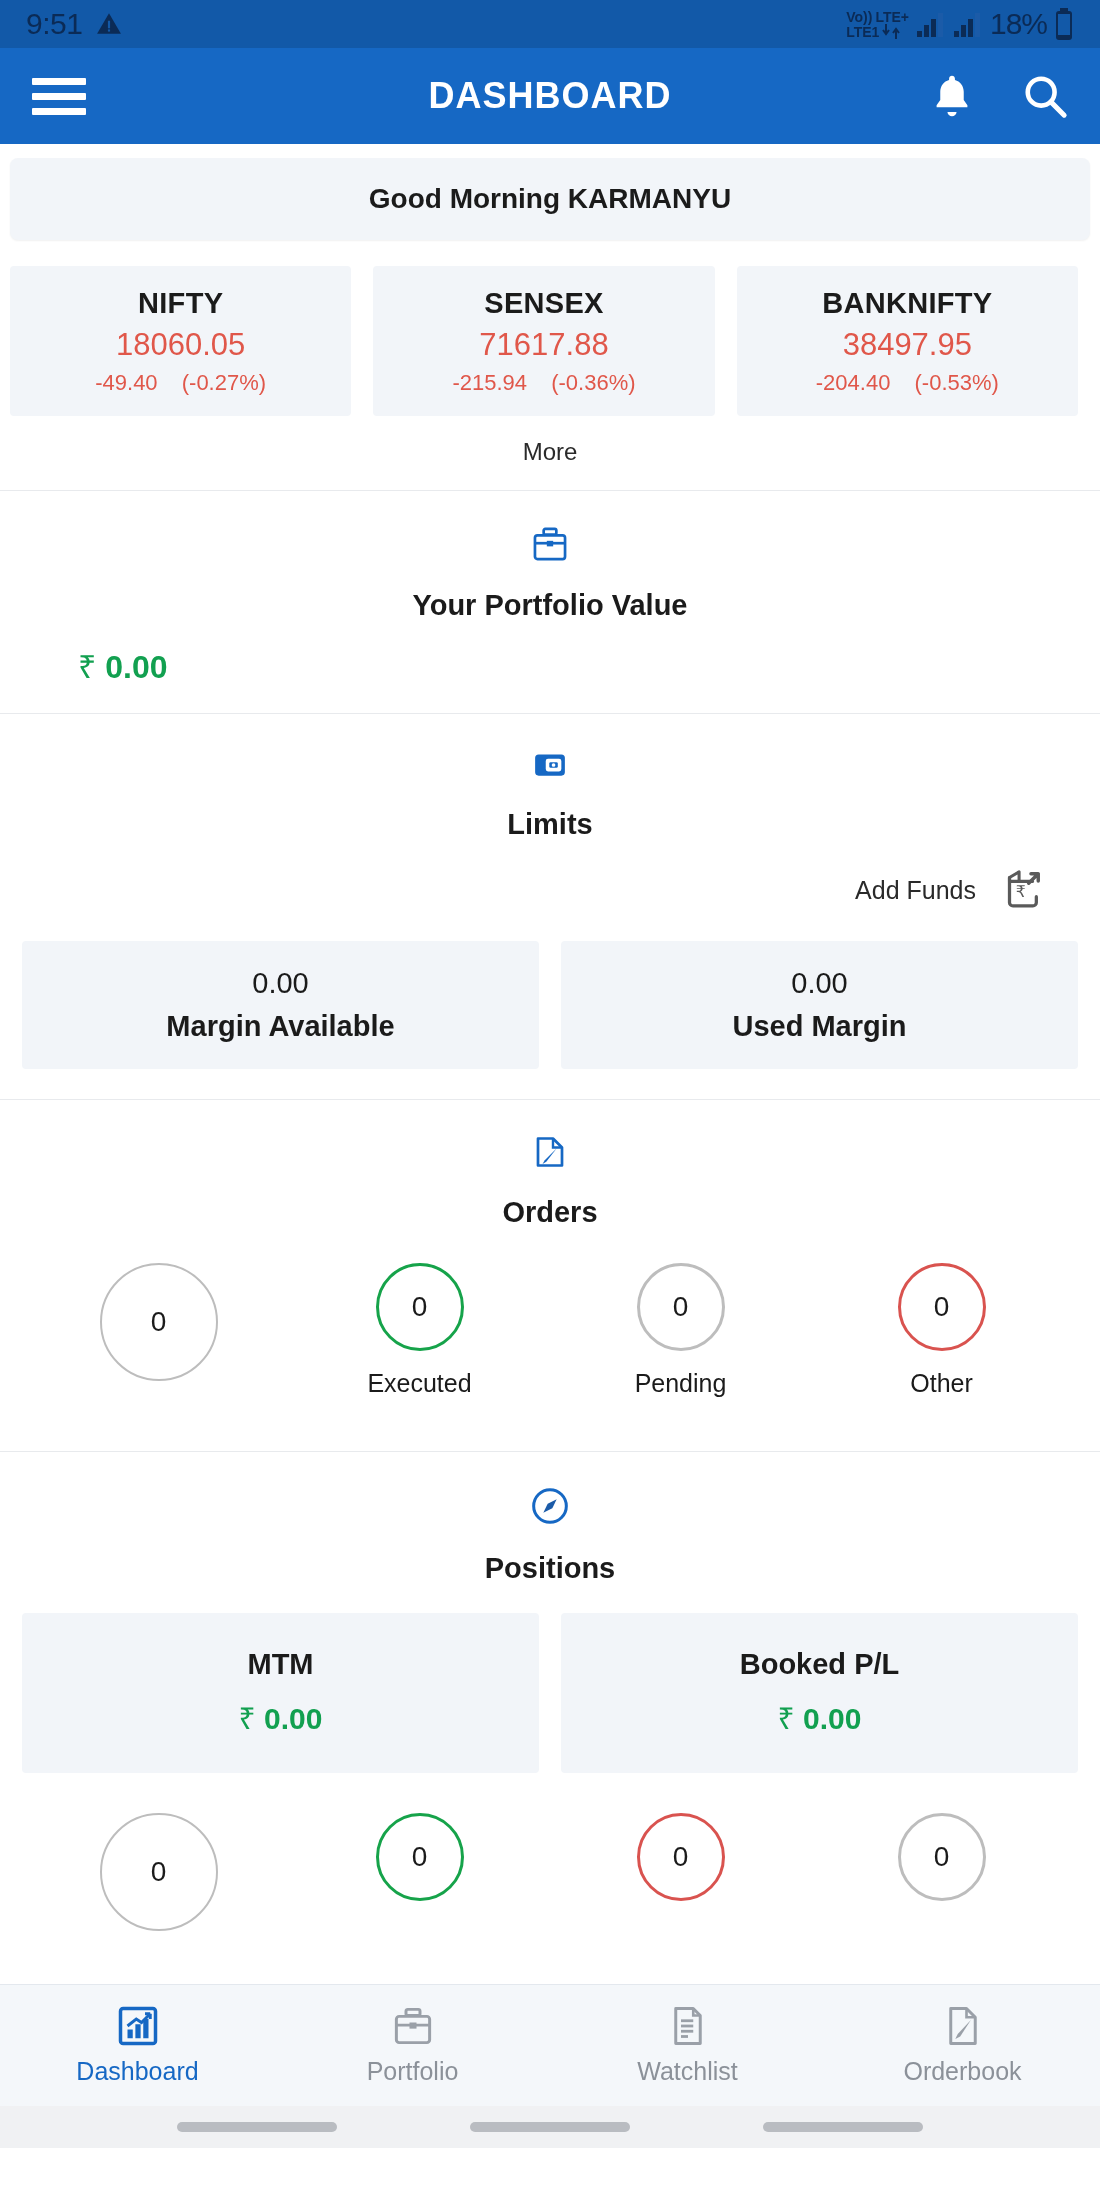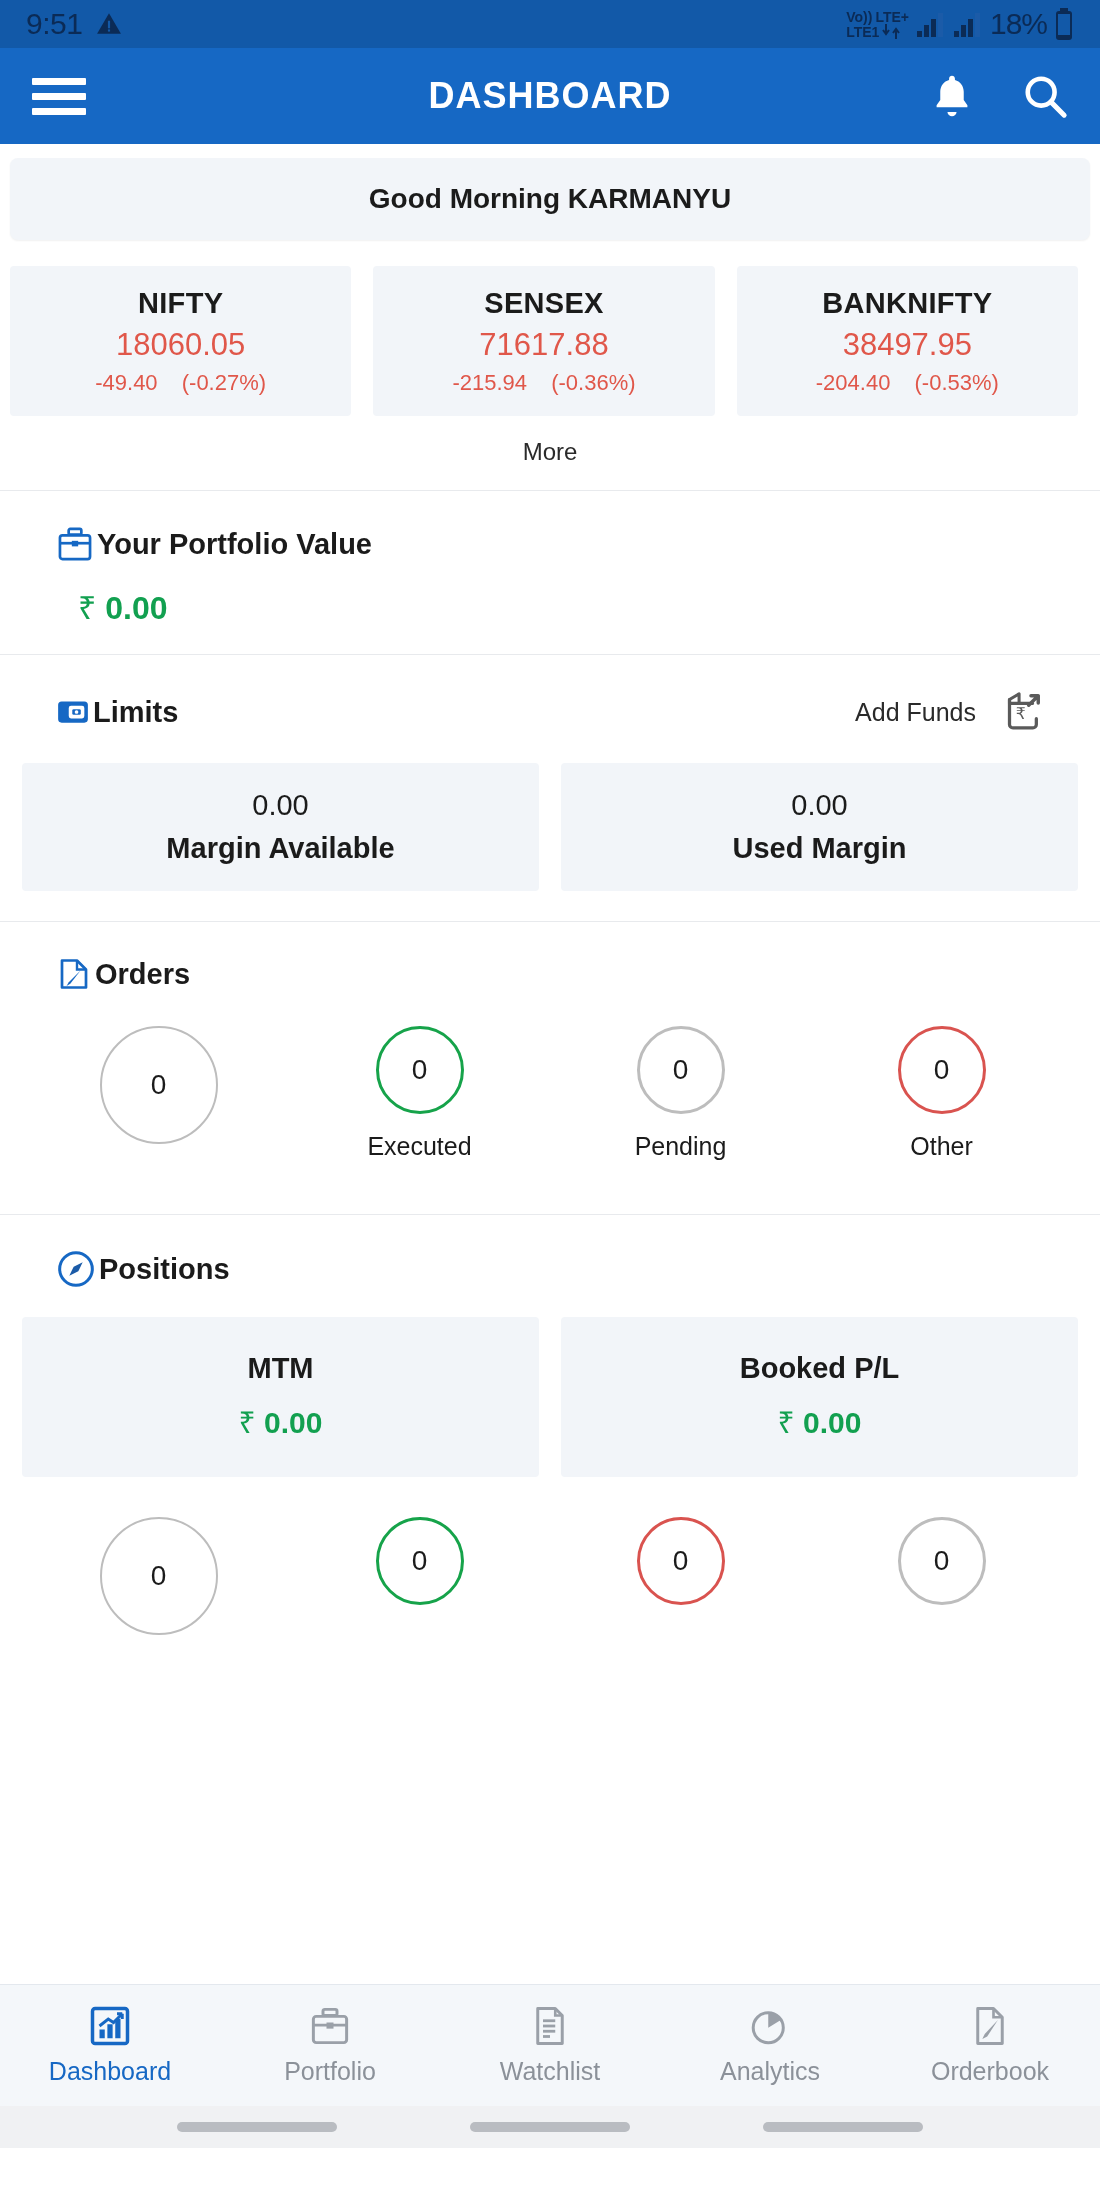--- a/index.html
+++ b/index.html
@@ -60,21 +60,21 @@
   .index-ltp { font-size:31px; color:#e0574a; }
   .index-chg { font-size:22px; color:#e0574a; }
   .index-chg .pct { margin-left:18px; }
 
   .more-row { text-align:center; padding:22px 0 24px 0; }
   .more-link { font-size:24px; color:#2a2a2a; cursor:pointer; }
 
   .sec-divider { height:1px; background:#e8eaed; }
 
   .section { padding:34px 0 30px 0; }
-  .sec-head { display:flex; align-items:center; padding:0 56px; gap:3px; }
+  .sec-head { display:flex; align-items:center; padding:0 56px; gap:26px;flex-direction:column; }
   .sec-title { font-size:29px; font-weight:bold; color:#1b1b1b; }
   .sec-head-right { margin-left:auto; display:flex; align-items:center; gap:22px;justify-content:flex-end; }
   .addfunds-label { font-size:25px; color:#2a2a2a; cursor:pointer; }
 
   .portfolio-value { padding:22px 0 0 78px; font-size:32px; color:#12a050; font-weight:bold; }
   .rupee { font-weight:normal; }
 
   .two-cards { display:flex; gap:22px; padding:28px 22px 0 22px; }
   .stat-card {
     flex:1; background:#f2f5f9; border-radius:4px; height:128px;
@@ -407,29 +407,20 @@
             <line x1="8" y1="12" x2="15" y2="12" stroke="#9aa0a8" stroke-width="1.6"></line>
             <line x1="8" y1="15" x2="15" y2="15" stroke="#9aa0a8" stroke-width="1.6"></line>
             <line x1="8" y1="18" x2="12" y2="18" stroke="#9aa0a8" stroke-width="1.6"></line>
           </svg>
       </span>
       <span class="navlabel">Watchlist</span>
     </div>
     <div class="navitem">
       <span>
         <svg width="42" height="42" viewBox="0 0 24 24">
-            <circle cx="11" cy="13" r="8.6" stroke="#9aa0a8" stroke-width="1.7" fill="none"></circle>
-            <path d="M11 13 V4.4 A8.6 8.6 0 0 1 18.2 8.5 Z" fill="#9aa0a8"></path>
-          </svg>
-      </span>
-      <span class="navlabel">Analytics</span>
-    </div>
-    <div class="navitem">
-      <span>
-        <svg width="42" height="42" viewBox="0 0 24 24">
             <path d="M5 2 h9 l5 5 v15 H5 Z" stroke="#9aa0a8" stroke-width="1.7" fill="none" stroke-linejoin="round"></path>
             <path d="M14 2 v5 h5" stroke="#9aa0a8" stroke-width="1.5" fill="none"></path>
             <path d="M16.5 8.5 L9 16.5 L7.6 19.4 L10.4 18 Z" fill="#9aa0a8"></path>
           </svg>
       </span>
       <span class="navlabel">Orderbook</span>
     </div>
   </div>
 
   <div class="gesture">

